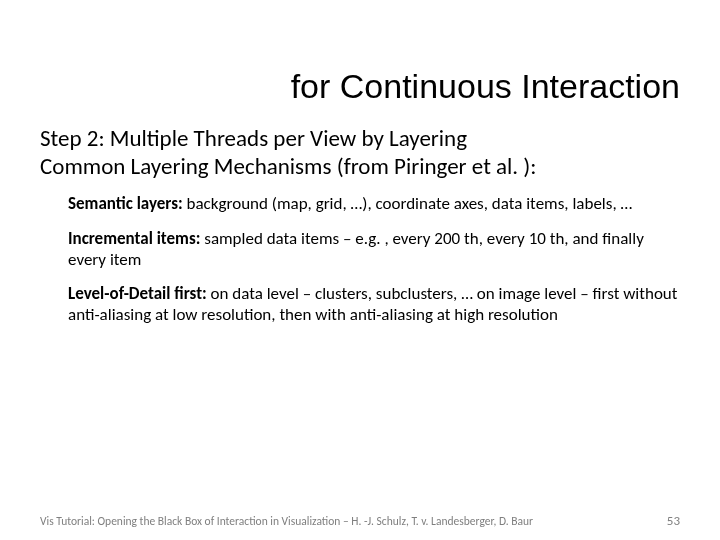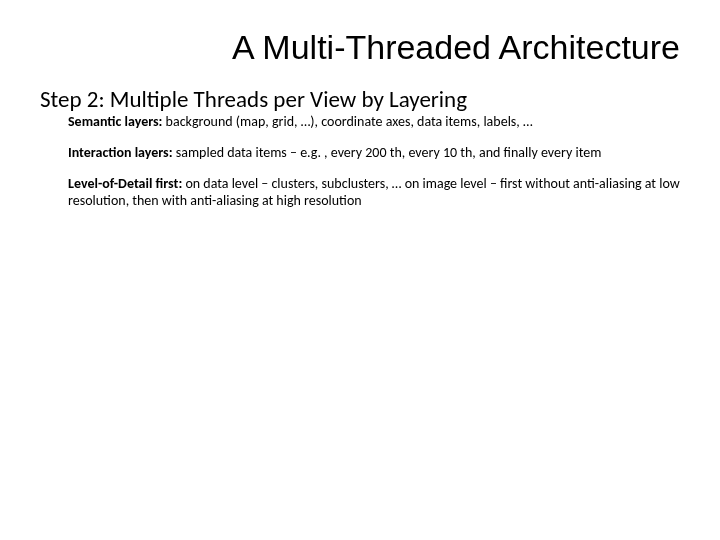--- a/index.html
+++ b/index.html
@@ -31,21 +31,21 @@
   }
   .subhead {
     font-size: 23px;
     font-weight: 400;
     margin-bottom: 14px;
   }
   .bullets {
     padding-left: 28px;
   }
   .block {
-    font-size: 14px;
+    font-size: 17px;
     line-height: 1.22;
     margin-bottom: 14px;
   }
   .block .lead { font-weight: 700; }
   .footer {
     position: absolute;
     left: 40px;
     bottom: 12px;
     right: 40px;
     display: flex;
@@ -55,36 +55,42 @@
     color: #7f7f7f;
   }
   .pagenum { color: #7f7f7f; font-size: 13px; }
 </style>
 </head>
 <body>
 
 <div class="slide">
 
   <h1 class="title">
-    <span>A Multi-Threaded Architecture</span><br>
+    <br>
+    <span>for Continuous Interaction</span>
   </h1>
 
   <div class="step">Step 2: Multiple Threads per View by Layering</div>
 
+  <div class="subhead">Common Layering Mechanisms (from Piringer et al. ):</div>
 
   <div class="bullets">
 
     <div class="block">
       <span class="lead">Semantic layers:</span><span> background (map, grid, …), coordinate axes, data items, labels, …</span><br>
     </div>
 
     <div class="block">
-      <span class="lead">Interaction layers:</span><span> sampled data items – e.g. , every 200 th, every 10 th, and finally every item</span>
+      <span class="lead">Incremental items:</span><span> sampled data items – e.g. , every 200 th, every 10 th, and finally every item</span>
     </div>
 
     <div class="block">
       <span class="lead">Level-of-Detail first:</span><span> on data level – clusters, subclusters, … on image level – first without anti-aliasing at low resolution, then with anti-aliasing at high resolution</span><br>
     </div>
 
   </div>
 
+  <div class="footer">
+    <span>Vis Tutorial: Opening the Black Box of Interaction in Visualization – H. -J. Schulz, T. v. Landesberger, D. Baur</span>
+    <span class="pagenum">53</span>
+  </div>
 
 </div>
 
 </body></html>

